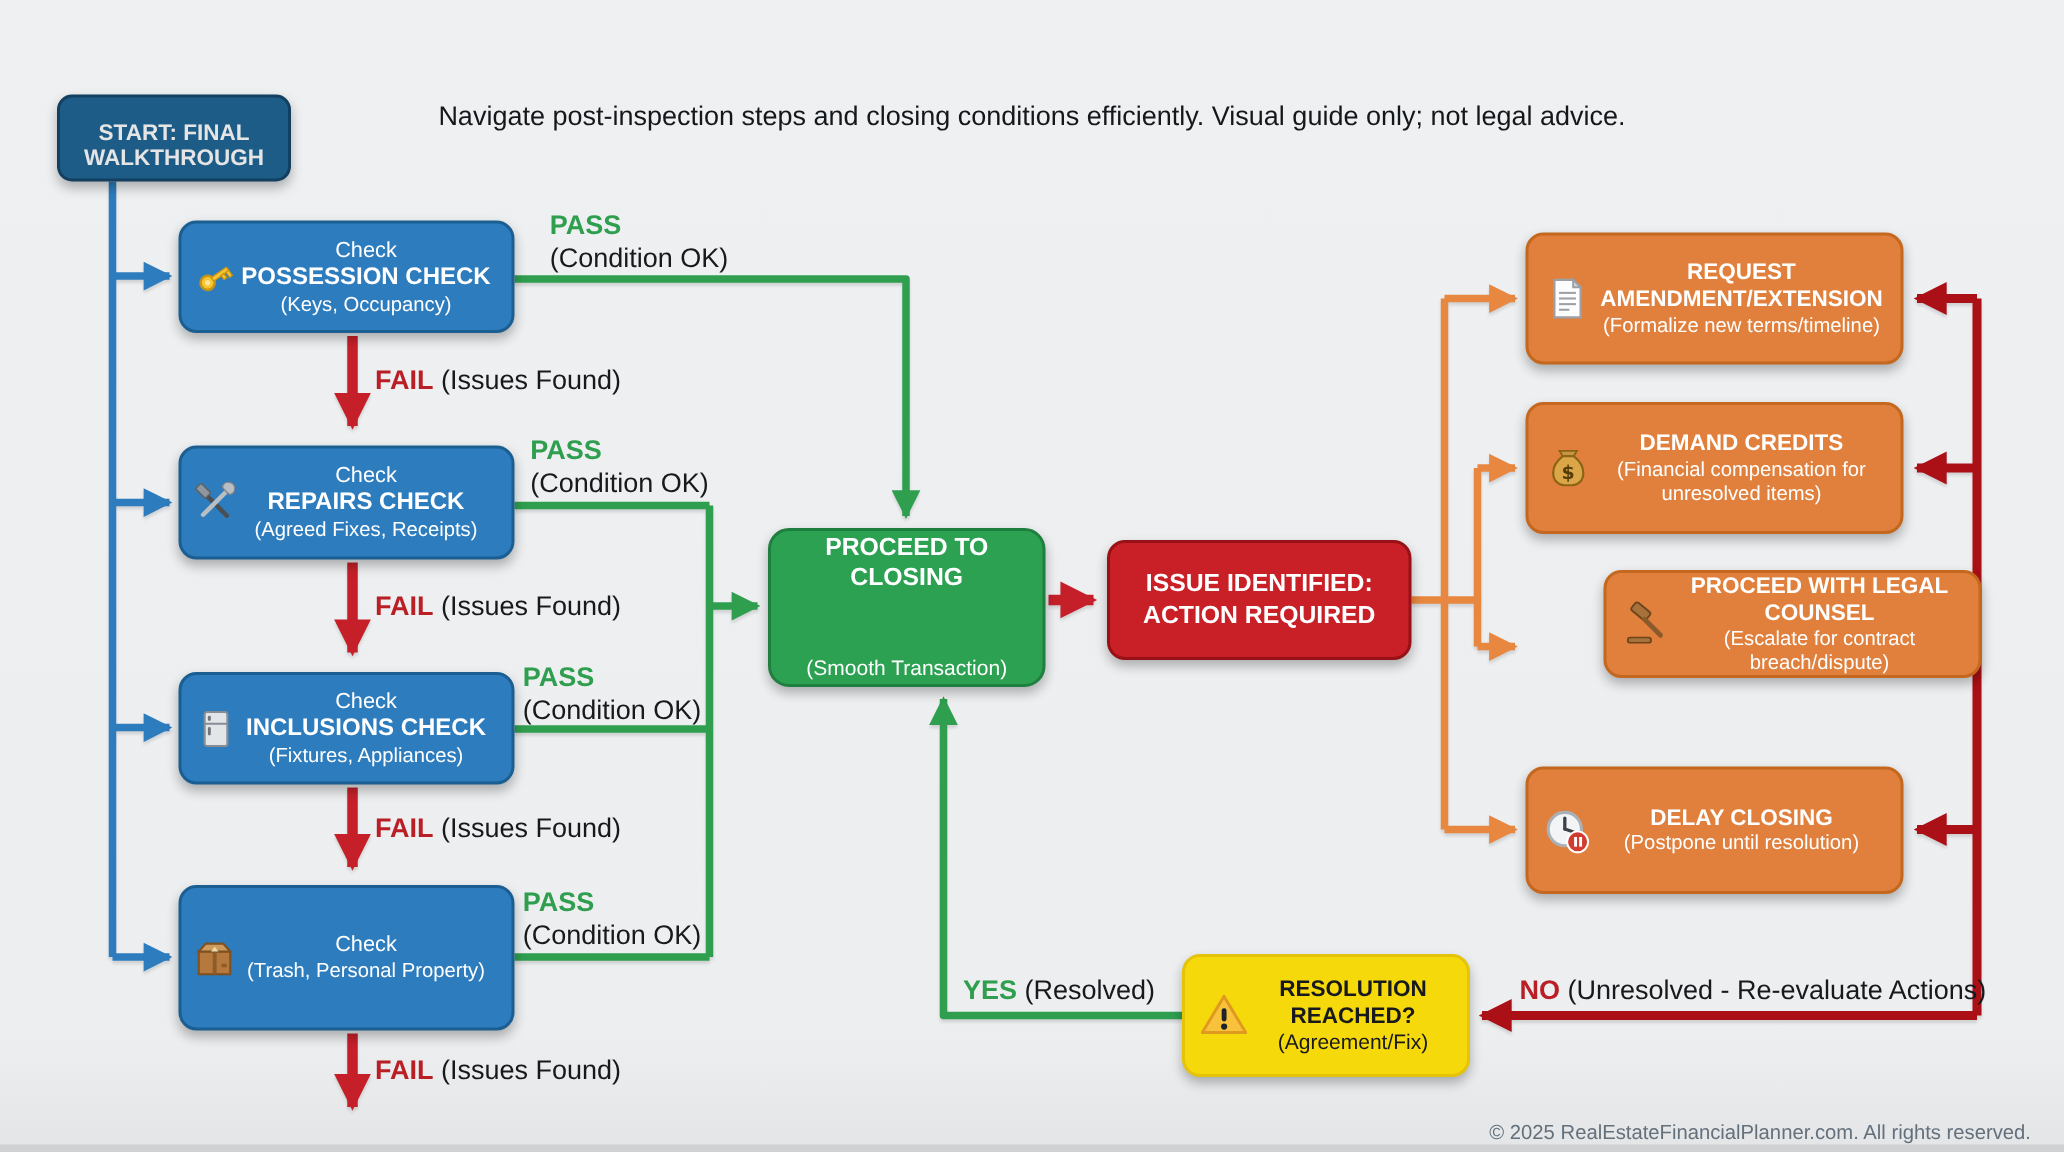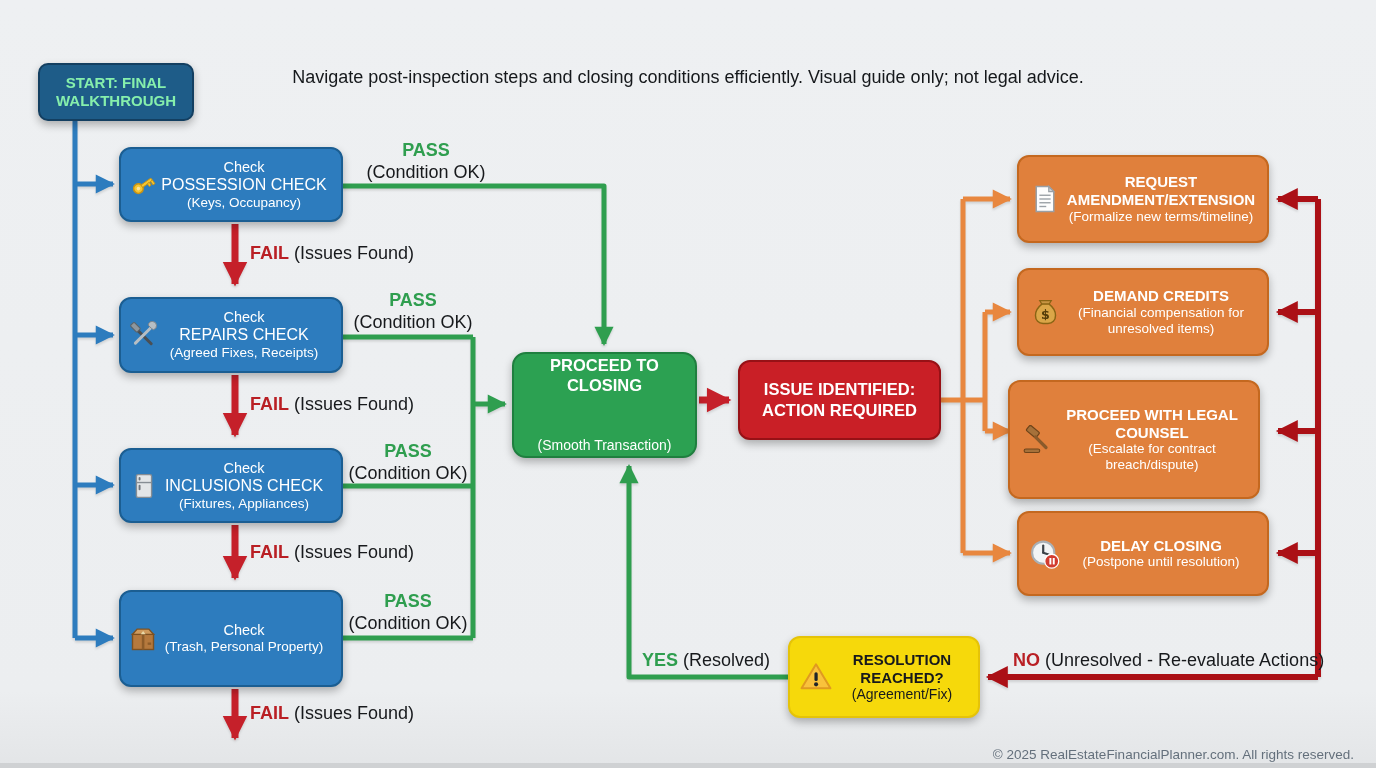--- a/index.html
+++ b/index.html
@@ -8,42 +8,42 @@
   #canvas{position:relative;width:1376px;height:768px;background:linear-gradient(180deg,#eef0f2 0%,#ecEEF0 90%,#e3e5e7 100%);}
   #edges{position:absolute;left:0;top:0;z-index:1;filter:drop-shadow(0 2px 1px rgba(0,0,0,0.12));}
   .hdr-title{position:absolute;top:16px;left:0;width:100%;text-align:center;z-index:3;
     font-size:37px;font-weight:bold;letter-spacing:-1px;color:#2b3036;}
   .hdr-sub{position:absolute;top:67px;left:0;width:100%;text-align:center;z-index:3;
     font-size:18px;color:#15181b;}
   .node{position:absolute;z-index:2;border-radius:12px;display:flex;align-items:center;
     box-shadow:0 4px 8px rgba(0,0,0,0.28);box-sizing:border-box;text-align:center;}
   .node .ntext{flex:1;line-height:1.18;}
   .nicon{position:absolute;top:50%;transform:translateY(-50%);display:block;line-height:0;}
-  .start{background:#1e5c88;border:2px solid #133f61;color:#86efac;justify-content:center;
-    font-size:15px;font-weight:bold;line-height:1.25;padding:4px 8px;border-radius:10px;}
+  .start{background:#1e5c88;border:2px solid #133f61;color:#e5e5e5;justify-content:center;
+    font-size:15px;font-weight:bold;line-height:1.25;padding:4px 8px;border-radius:10px;align-items:flex-end;}
   .check{background:#2d7cbe;border:2px solid #1b5e92;color:#fff;padding:4px 10px 4px 36px;}
   .check .pre{font-size:14.5px;}
-  .check .ttl{font-size:16px;font-weight:normal;text-align:center;}
+  .check .ttl{font-size:16px;font-weight:bold;text-align:center;}
   .check .sub{font-size:13.5px;}
   .gbox{background:#2ca152;border:2px solid #1f7f3f;color:#fff;justify-content:center;padding:12px 12px;border-radius:14px;}
   .gbox .ttl{font-size:16.5px;font-weight:bold;}
   .gbox .sub{font-size:14px;margin-top:42px;}
   .rbox{background:#c91f26;border:2px solid #971116;color:#fff;justify-content:center;padding:6px 14px;}
   .rbox .ttl{font-size:16.5px;font-weight:bold;line-height:1.3;}
   .obox{background:#e0803c;border:2px solid #c4681f;color:#fff;padding:4px 10px 4px 46px;}
   .obox .ttl{font-size:15px;font-weight:bold;}
   .obox .sub{font-size:13.5px;}
   .ybox{background:#f6d90b;border:2px solid #e5c308;color:#17191c;padding:4px 10px 4px 46px;}
   .ybox .ttl{font-size:15px;font-weight:bold;}
   .ybox .sub{font-size:14px;}
   .elabel{position:absolute;z-index:3;font-size:18px;color:#17191c;white-space:nowrap;}
   .elabel .big{font-weight:bold;}
   .c-green{color:#2f9e4f;}
   .c-red{color:#b91f24;}
-  .passlab{text-align:center;transform:translateX(-50%);line-height:1.22;}
+  .passlab{text-align:left;transform:translateX(-50%);line-height:1.22;}
   .footer{position:absolute;right:22px;bottom:6px;z-index:3;font-size:13.5px;color:#64707c;}
   .bstrip{position:absolute;left:0;bottom:0;width:100%;height:5px;background:#cfd1d3;z-index:4;}
 </style>
 </head>
 <body>
 
 <div id="canvas">
 
   <svg id="edges" width="1376" height="768">
     <defs>
@@ -224,21 +224,21 @@
           <path d="M9 5.5 h6 c3.6 2.8 5.3 5.7 5.3 9.3 c0 4 -2.6 6.7 -6.3 6.7 h-4 c-3.7 0 -6.3 -2.7 -6.3 -6.7 c0 -3.6 1.7 -6.5 5.3 -9.3 z" fill="#dba648" stroke="#8a6414" stroke-width="1.2"></path>
           <text x="12" y="17.8" font-size="10.5" font-weight="bold" text-anchor="middle" fill="#553c09" font-family="DejaVu Sans, sans-serif">$</text>
         </svg>
     </span>
     <div class="ntext">
       <div class="ttl">DEMAND CREDITS</div>
       <div class="sub">(Financial compensation for unresolved items)</div>
     </div>
   </div>
 
-  <div class="node obox" style="left:1008px;top:380px;width:252px;height:119px;">
+  <div class="node obox" style="left:1069px;top:380px;width:252px;height:72px;">
     <span class="nicon" style="left:11px;">
       <svg width="30" height="30" viewBox="0 0 24 24">
           <rect x="4.5" y="2.5" width="10" height="5.4" rx="1.3" fill="#a6713a" stroke="#6e441a" stroke-width="1" transform="rotate(40 9.5 5.2)"></rect>
           <line x1="11.5" y1="9.5" x2="20" y2="18" stroke="#8a5a2b" stroke-width="2.6" stroke-linecap="round"></line>
           <rect x="2.5" y="19.2" width="12.5" height="2.8" rx="1.4" fill="#a6713a" stroke="#6e441a" stroke-width="0.9"></rect>
         </svg>
     </span>
     <div class="ntext">
       <div class="ttl">PROCEED WITH LEGAL COUNSEL</div>
       <div class="sub">(Escalate for contract breach/dispute)</div>

